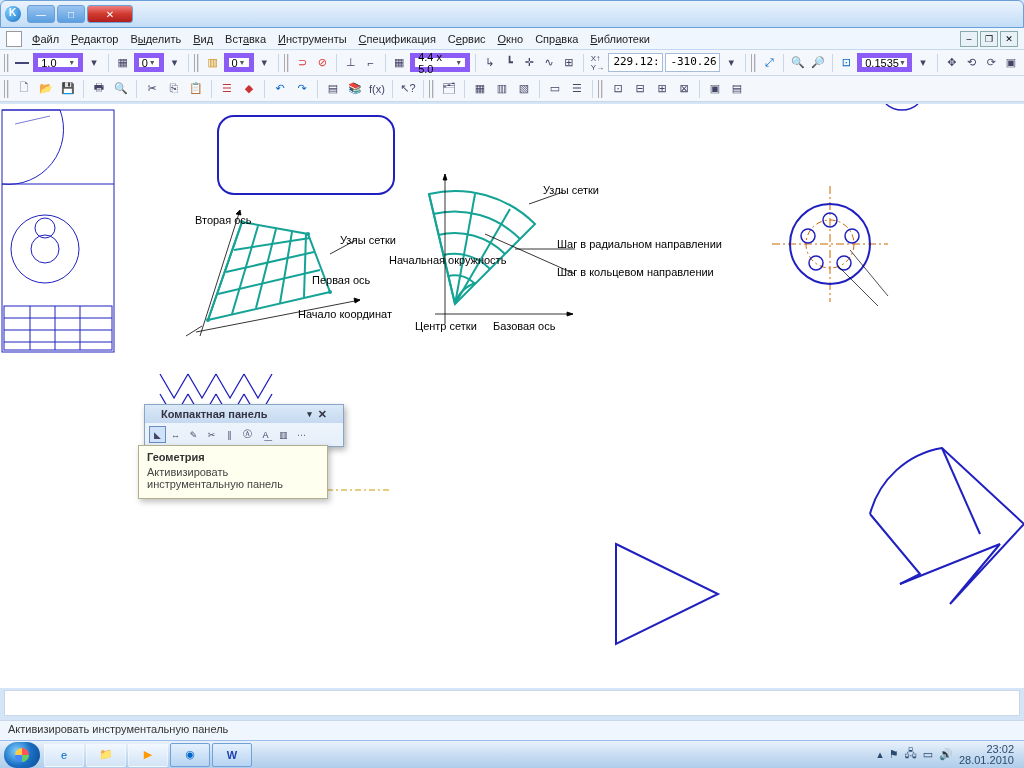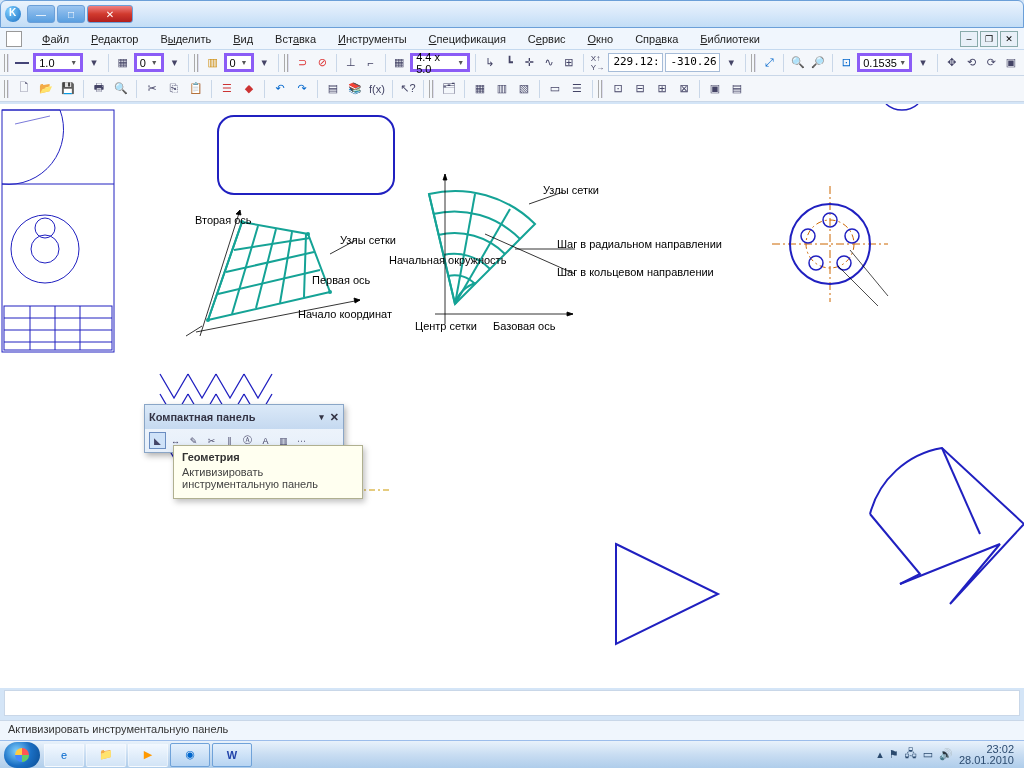--- a/index.html
+++ b/index.html
@@ -9,53 +9,53 @@
 .titlebar { height: 28px; background: linear-gradient(#eaf3fd,#d7e8fa,#c2ddf6); display: flex; align-items: center; padding: 0 4px; border: 1px solid #6b9fd8; border-radius: 6px 6px 0 0; }
 .titlebar .icon { width: 16px; height: 16px; border-radius: 50%; background: radial-gradient(circle at 30% 30%,#7ecfff,#1a6fc4); margin-right: 6px; flex-shrink:0; position:relative;}
 .titlebar .icon:after{content:"K"; position:absolute; left:4px; top:1px; color:#fff; font-weight:bold; font-size:10px;}
 .titlebar .title { color: #1b3e66; font-weight: normal; flex: 1; }
 .winbtns { display: flex; gap: 2px; }
 .winbtn { width: 28px; height: 18px; border-radius: 3px; border: 1px solid #6b9fd8; display:flex; align-items:center; justify-content:center; font-size:10px; color:#fff; }
 .winbtn.min, .winbtn.max { background: linear-gradient(#9cc5f0,#5a9fe0); }
 .winbtn.close { width:46px; background: linear-gradient(#f08080,#d13a2e,#b01f1f); }
 
 
-.menubar { height: 22px; background: #f0f6fd; border-bottom: 1px solid #c4d9ef; display: flex; align-items: center; padding: 10px 6px; gap: 10px; }
+.menubar { height: 22px; background: #f0f6fd; border-bottom: 1px solid #c4d9ef; display: flex; align-items: center; padding: 10px 6px; gap: 0; }
 .doc-icon { width:16px; height:16px; background:#fff; border:1px solid #999; margin-right:4px;}
 .menuitem { padding: 2px 6px; color: #222; }
 .menuitem u { text-decoration: underline; }
 .mdi-btns { margin-left:auto; display:flex; gap:2px;}
 .mdi-btn { width:18px; height:16px; border:1px solid #8aa; background:#e8f0f8; display:flex; align-items:center; justify-content:center; font-size:9px;}
 
 
 .toolbar-row { height: 26px; background: #f4f7fb; border-bottom: 1px solid #c9d7e8; display: flex; align-items: center; padding: 0 4px; gap: 2px; }
 .tb-grip { width:5px; height:18px; background: repeating-linear-gradient(90deg,#aaa 0 1px, transparent 1px 3px); border-right:1px solid #dde; margin-right:3px;}
 .tb-btn { width: 20px; height: 20px; border: 1px solid transparent; display:flex; align-items:center; justify-content:center; color:#446; position:relative;}
 .tb-sep { width:1px; height:18px; background:#c9d7e8; margin:0 3px;}
-.tb-combo { height:19px; border:3px solid #8b5cf6; background:#fff; padding:1px 3px; display:flex; align-items:center; min-width:50px;}
+.tb-combo { height:19px; border:5px solid #8b5cf6; background:#fff; padding:1px 3px; display:flex; align-items:center; min-width:50px;}
 .tb-combo.small{min-width:30px;}
 .tb-combo .arrow{margin-left:auto; font-size:7px; color:#555;}
 .tb-readout { width:55px; height:19px; border:1px solid #a6bcd8; background:#fff; padding:1px 4px; text-align:right; font-family:monospace;}
 .ico-line{width:14px;height:2px;background:#447;}
 
 
 .workspace { position: absolute; left:0; right:0; top: 104px; bottom: 80px; background:#fff; overflow:hidden;}
 .canvas-svg { position:absolute; inset:0; }
 
 
 .float-panel { position:absolute; left:144px; top:404px; width:200px; background:linear-gradient(#f3f7fc,#e6effa); border:1px solid #8aa6c7; box-shadow:2px 3px 6px rgba(0,0,0,.3);}
-.float-panel .hdr { height:24px; background:linear-gradient(#dbe9f8,#c5d9f0); display:flex; align-items:center; padding:0 4px; font-weight:bold; color:#334;}
+.float-panel .hdr { height:18px; background:linear-gradient(#dbe9f8,#c5d9f0); display:flex; align-items:center; padding:0 16px; font-weight:bold; color:#334;}
 .float-panel .hdr .pin{margin-left:auto; font-size:9px;}
 .float-panel .hdr .x{margin-left:6px; font-size:11px;}
 .float-panel .strip { display:flex; padding:3px 4px; gap:1px; flex-wrap:wrap;}
 .float-panel .strip .tb-btn{width:17px;height:17px; font-size:9px;}
 .float-panel .strip .tb-btn.sel{border:1px solid #6a8cc0; background:#cfe2f8;}
 
 
-.tooltip { position:absolute; left:173px; top:445px; width:190px; background:#fffff0; border:1px solid #b0b090; padding:5px 8px 8px; box-shadow:2px 3px 6px rgba(0,0,0,.25);}
+.tooltip { position:absolute; left:138px; top:445px; width:190px; background:#fffff0; border:1px solid #b0b090; padding:5px 8px 8px; box-shadow:2px 3px 6px rgba(0,0,0,.25);}
 .tooltip .tt-title{font-weight:bold; color:#333; margin-bottom:3px;}
 .tooltip .tt-body{color:#444;}
 
 
 .prop-bar { position:absolute; left:4px; right:4px; bottom:52px; height:26px; background:#fff; border:1px solid #c9d7e8;}
 .status-bar { position:absolute; left:0; right:0; bottom:28px; height:20px; background:#f0f6fd; border-top:1px solid #c9d7e8; padding:2px 8px; color:#333;}
 
 
 .taskbar { position:absolute; left:0; right:0; bottom:0; height:28px; background: linear-gradient(#e9f2fb,#c9ddf2,#afcdeb); border-top:1px solid #9cbdeb; display:flex; align-items:center; padding:0 4px;}
 .start-orb { width:36px; height:26px; border-radius:13px; background:radial-gradient(circle at 35% 35%, #7fd0ff,#1a6fc4,#0c4c91); margin-right:4px; display:flex; align-items:center; justify-content:center;}

